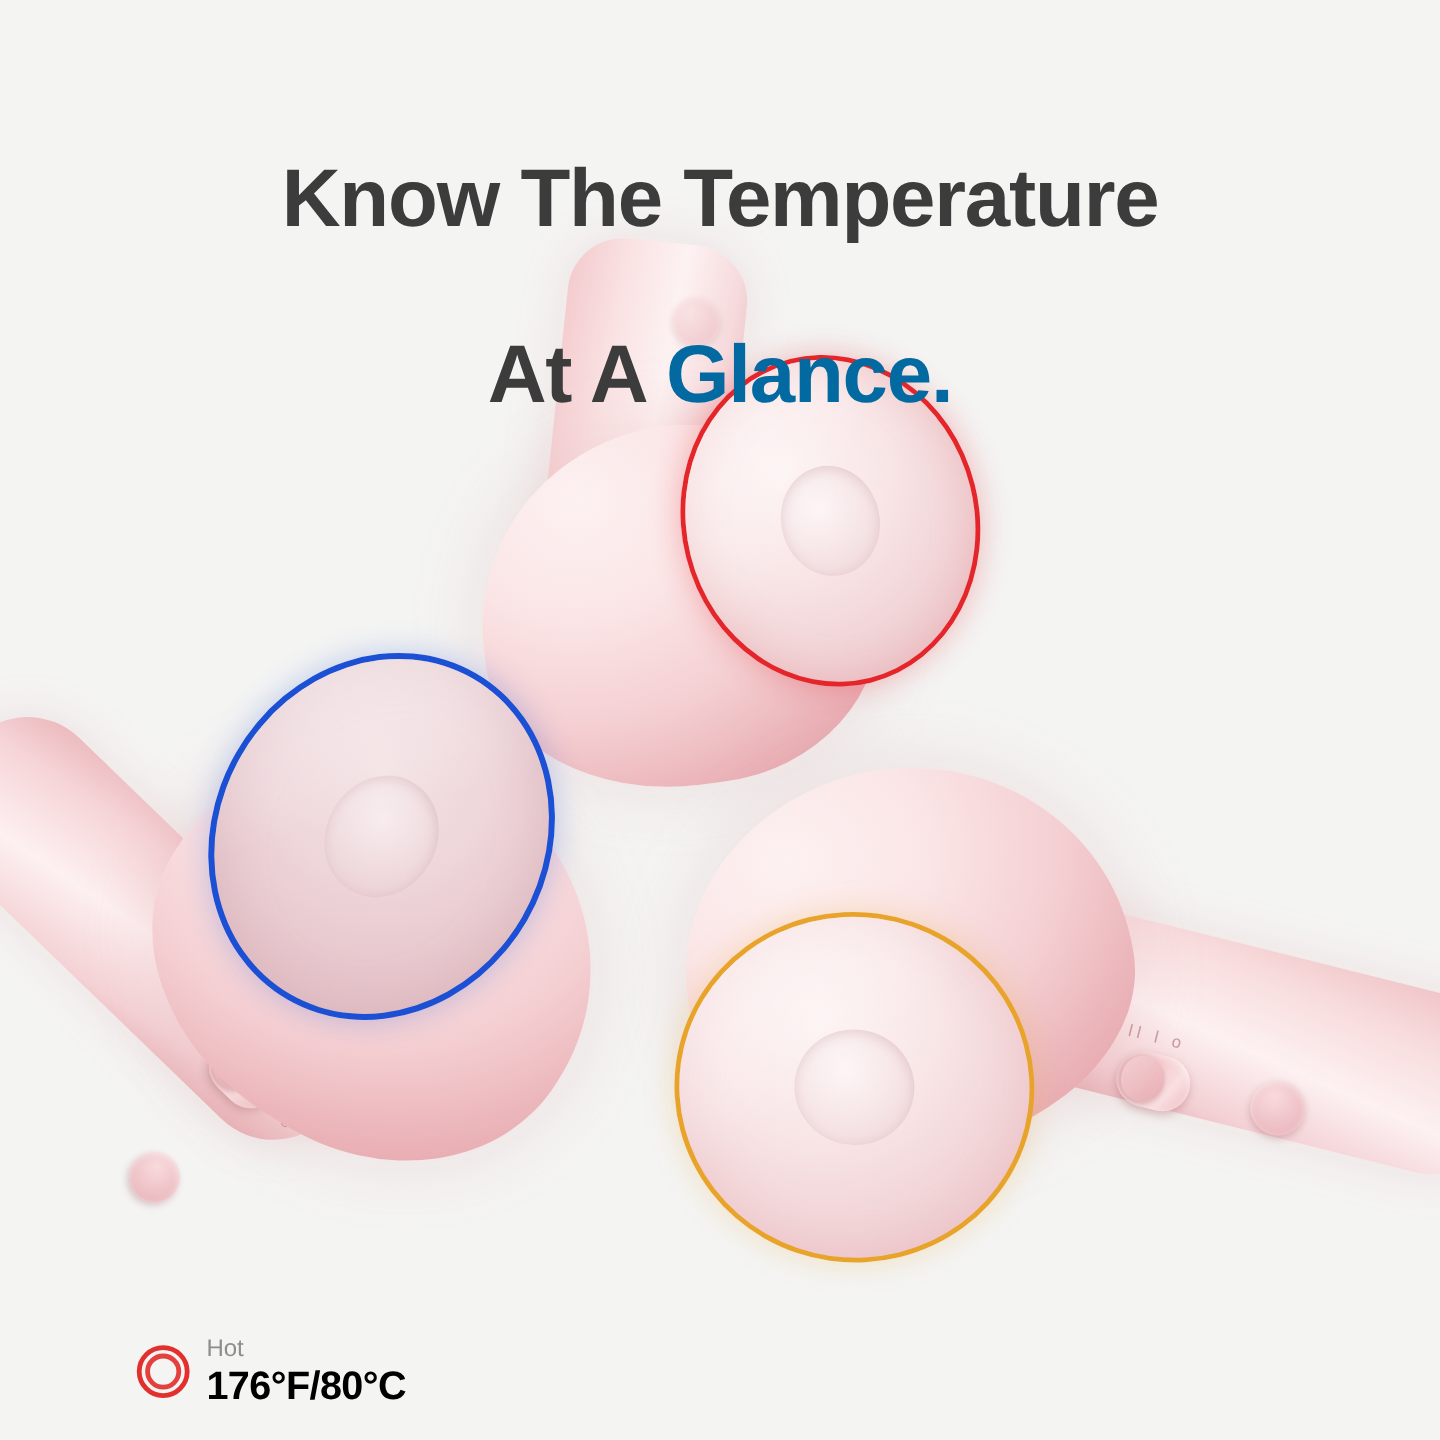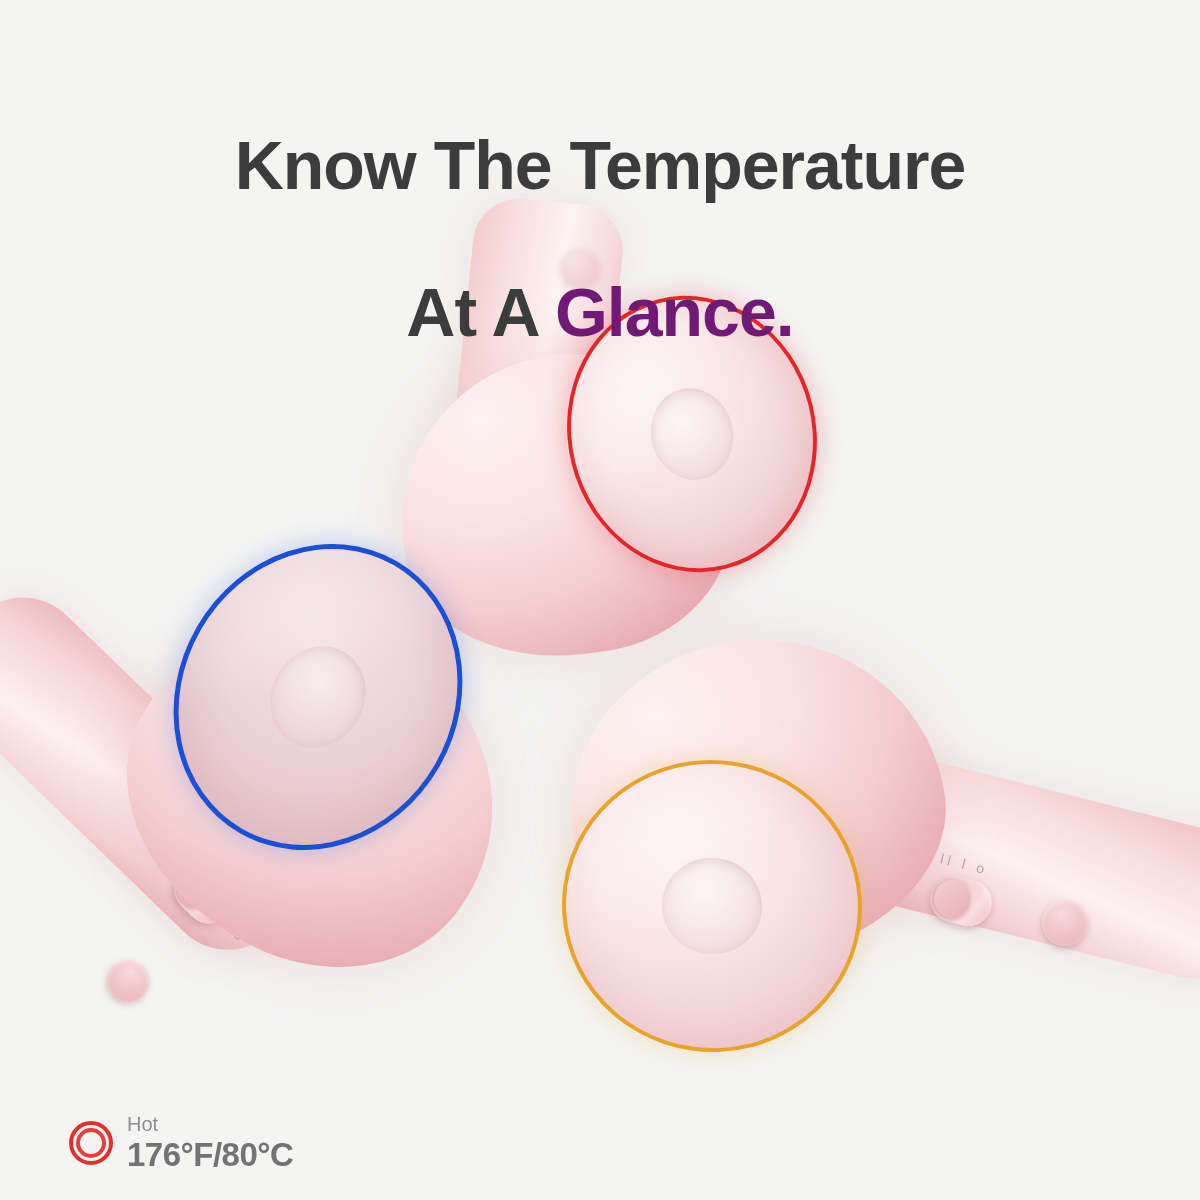--- a/index.html
+++ b/index.html
@@ -21,21 +21,21 @@
   .heading{
     position:absolute; top:56px; left:0; width:1200px;
     text-align:center;
     font-size:68px; line-height:1.08;
     font-weight:bold;
     letter-spacing:-1px;
     color:#3c3c3c;
     z-index:40;
     white-space:pre-line;
   }
-  .heading .accent{ color:#701a75; }
+  .heading .accent{ color:#0369a1; }
 
   
   .art{ position:absolute; inset:0; z-index:10; }
 
   .dryer{ position:absolute; transform-origin:50% 50%; }
 
   
   .handle{
     position:absolute;
     border-radius:62px;
@@ -119,21 +119,21 @@
     font-size:15px; letter-spacing:5px;
     color:#c79aa0;
     font-family:"Liberation Sans", sans-serif;
     white-space:nowrap;
   }
 
   
   .legend{
     position:absolute; left:0; bottom:26px; width:1200px;
     display:flex; z-index:60;
-    padding:0 69px;
+    padding:0 114px;
   }
   .legend-item{
     display:flex; align-items:center; gap:14px;
     width:333px;
   }
   .legend-ring{
     width:44px; height:44px; border-radius:50%;
     flex:0 0 44px;
     position:relative;
   }
@@ -143,21 +143,21 @@
   }
   .legend-ring .outer{ inset:0; border:4px solid currentColor; }
   .legend-ring .inner{ inset:7px; border:4px solid currentColor; opacity:.92; }
 
   .legend-text{ display:flex; flex-direction:column; line-height:1.12; }
   .legend-label{
     font-size:20px; color:#8d8d8d; font-weight:normal;
     margin-bottom:2px;
   }
   .legend-value{
-    font-size:33px; color:#737373; font-weight:bold;
+    font-size:33px; color:#000000; font-weight:bold;
     letter-spacing:-.5px; white-space:nowrap;
   }
 </style>
 </head>
 <body>
 
 <div id="stage">
 
   <div class="heading">
     <span>Know The Temperature</span><br>

